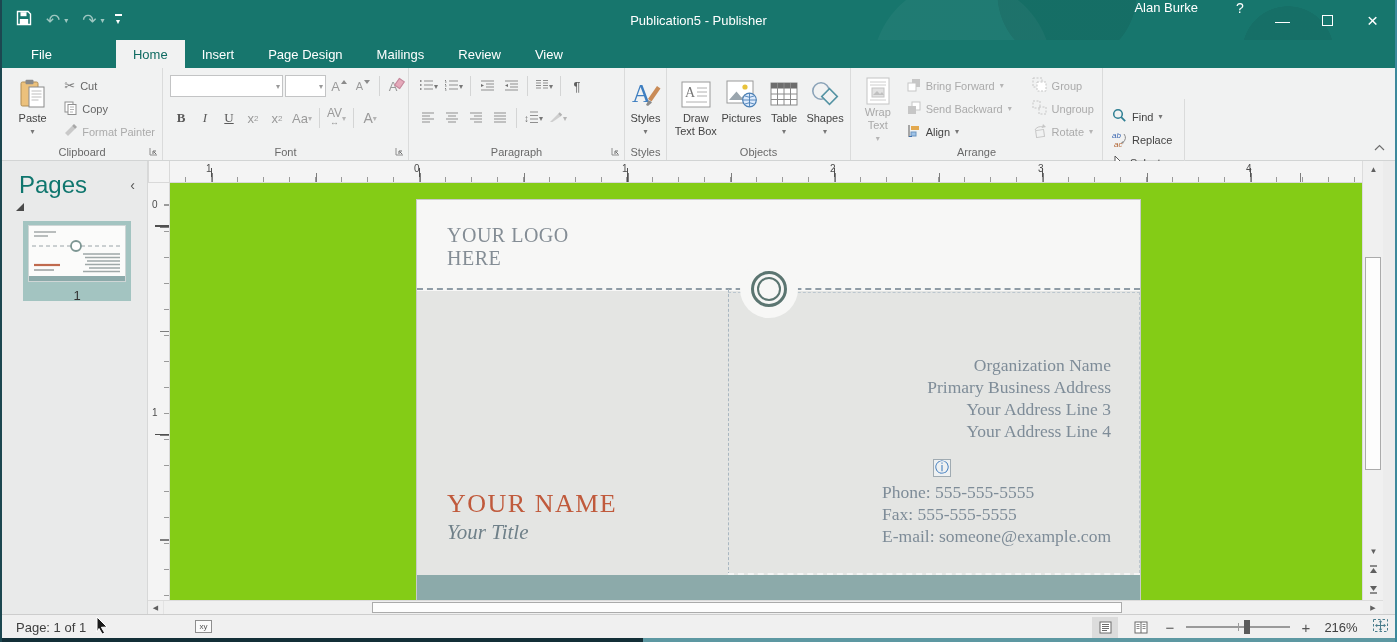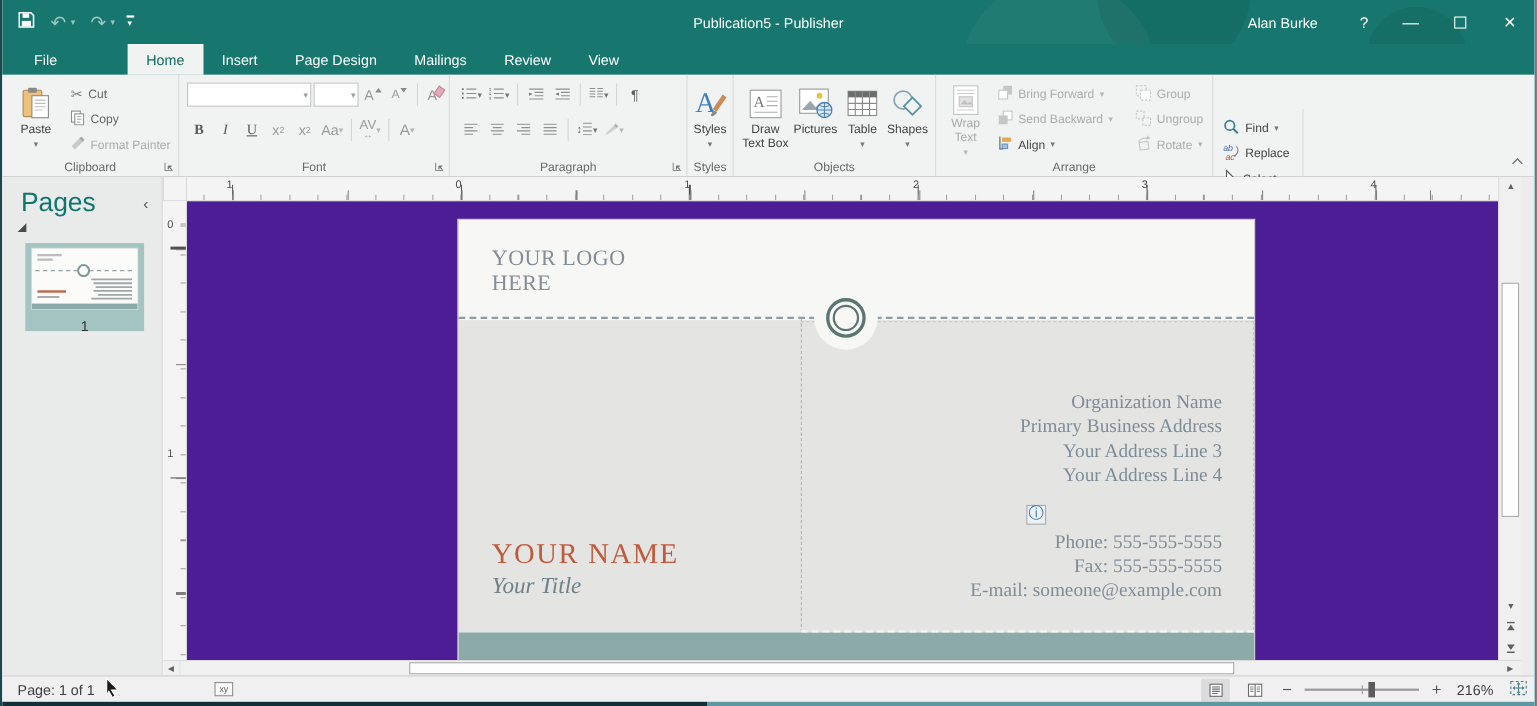--- a/index.html
+++ b/index.html
@@ -12,21 +12,21 @@
   .titlebar { position:absolute; left:0; top:0; width:100%; height:40px; background:#17766d; color:#fff;
     background-image:
       radial-gradient(circle 70px at 1065px -6px, rgba(0,0,0,.07) 0 99%, transparent 100%),
       radial-gradient(circle 46px at 1286px 52px, rgba(0,0,0,.06) 0 99%, transparent 100%),
       radial-gradient(circle 90px at 960px 70px, rgba(255,255,255,.04) 0 99%, transparent 100%);
   }
   .qat { position:absolute; left:14px; top:0; height:40px; display:flex; align-items:center; gap:14px; }
   .qat .mut { color:#9ec7c1; font-size:17px; }
   .qat .dd-s { color:#9ec7c1; font-size:8px; margin-left:-10px; }
   .win-title { position:absolute; left:0; right:0; top:0; height:40px; display:flex; align-items:center; justify-content:center; font-size:13px; }
-  .tb-right { position:absolute; right:0; top:0; height:40px; display:flex; align-items:center; }
+  .tb-right { position:absolute; right:0; top:0; height:40px; display:flex; align-items:flex-start; }
   .tb-user { font-size:13px; padding:0 22px; }
   .tb-help { width:40px; text-align:center; font-size:14px; cursor:default; }
   .cap-btn { width:45px; height:40px; display:flex; align-items:center; justify-content:center; font-size:15px; }
   .max-box { width:11px; height:11px; border:1px solid #fff; }
   .close-x { font-size:19px; line-height:1; }
 
   
   .tabrow { position:absolute; left:0; top:40px; width:100%; height:28px; background:#17766d; display:flex; align-items:stretch; padding-left:12px; }
   .tab { padding:0 17px; display:flex; align-items:center; font-size:13px; color:#fff; }
   .tab.active { background:#f1f2f2; color:#0f6b62;margin-left:47px; }
@@ -82,35 +82,35 @@
     background-image:
       repeating-linear-gradient(to bottom, #9a9a9a 0 1px, transparent 1px 25.97px),
       repeating-linear-gradient(to bottom, #7d7d7d 0 1px, transparent 1px 103.9px),
       repeating-linear-gradient(to bottom, #4f4f4f 0 1px, transparent 1px 207.8px);
     background-size:5px 100%, 9px 100%, 14px 100%;
     background-position:16px 22px, 12px -60px, 7px 43px;
     background-repeat:repeat-y;
   }
   .vrnum { position:absolute; left:4px; font-size:10px; color:#4c4c4c; }
 
-  .canvas { position:absolute; left:168px; top:22px; width:1192px; height:417px; background:#4c1d95; overflow:hidden; }
+  .canvas { position:absolute; left:168px; top:22px; width:1192px; height:417px; background:#84cc16; overflow:hidden; }
   .page { position:absolute; left:246px; top:16px; width:725px; height:401px; background:#f7f7f6; border:1px solid #c9cac9; border-bottom:none; }
   .serif { font-family:"Liberation Serif", serif; }
   .logo-text { position:absolute; left:30px; top:24px; font-size:20px; line-height:23px; color:#848d95; letter-spacing:.5px; }
   .card-gray { position:absolute; left:0; top:91px; width:100%; height:284px; background:#e4e5e3; }
   .dash-h { position:absolute; left:0; top:88px; width:100%; border-top:2px dashed #8f9ca6; }
   .fold { position:absolute; left:311px; top:89px; height:286px; border-left:1px dashed #a8b6c0; }
   .tbox-dash { position:absolute; left:311px; top:92px; width:412px; height:281px; border:1px dashed #bcc7cf; border-left:none; border-bottom:none; }
   .white-dash { position:absolute; left:311px; top:373px; width:412px; border-top:2px dashed #f5f5f5; z-index:3; }
   .teal-bar { position:absolute; left:0; top:375px; width:100%; height:26px; background:#8caaaa; }
   .ornament { position:absolute; left:323px; top:60px; width:58px; height:58px; border-radius:50%; background:#f7f7f6; z-index:2; }
   .ring-o { position:absolute; left:11px; top:11px; width:36px; height:36px; border:3px solid #5b7571; border-radius:50%; }
   .ring-i { position:absolute; left:17px; top:17px; width:24px; height:24px; border:2px solid #5b7571; border-radius:50%; }
   .org-text { position:absolute; right:29px; top:154px; text-align:right; font-size:17.5px; line-height:22px; color:#7e8c98; }
-  .contact-text { position:absolute; right:29px; top:281px; text-align:right; font-size:17.5px; line-height:22px; color:#7e8c98; }
+  .contact-text { position:absolute; right:29px; top:281px; text-align:left; font-size:17.5px; line-height:22px; color:#7e8c98; }
   .smart-tag { position:absolute; left:516px; top:259px; width:18px; height:18px; background:#eef1f2; border:1px solid #a0abb2; color:#2d6fb8; font-size:14px; line-height:16px; text-align:center; z-index:4; }
   .your-name { position:absolute; left:30px; top:289px; font-size:26px; color:#c05a3c; letter-spacing:1.5px; }
   .your-title { position:absolute; left:30px; top:320px; font-size:21px; font-style:italic; color:#6f8089; }
 
   
   .vscroll { position:absolute; left:1360px; top:0; width:21px; height:439px; background:#f0f0f0; border-left:1px solid #dcdcdc; }
   .sb-btn { width:21px; height:17px; display:flex; align-items:center; justify-content:center; font-size:8px; color:#606060; }
   .vthumb { position:absolute; left:2px; top:96px; width:16px; height:213px; background:#fdfdfd; border:1px solid #ababab; }
   .vs-bottom { position:absolute; left:0; bottom:2px; width:21px; }
   .pgbtn { width:21px; height:19px; display:flex; align-items:center; justify-content:center; }

